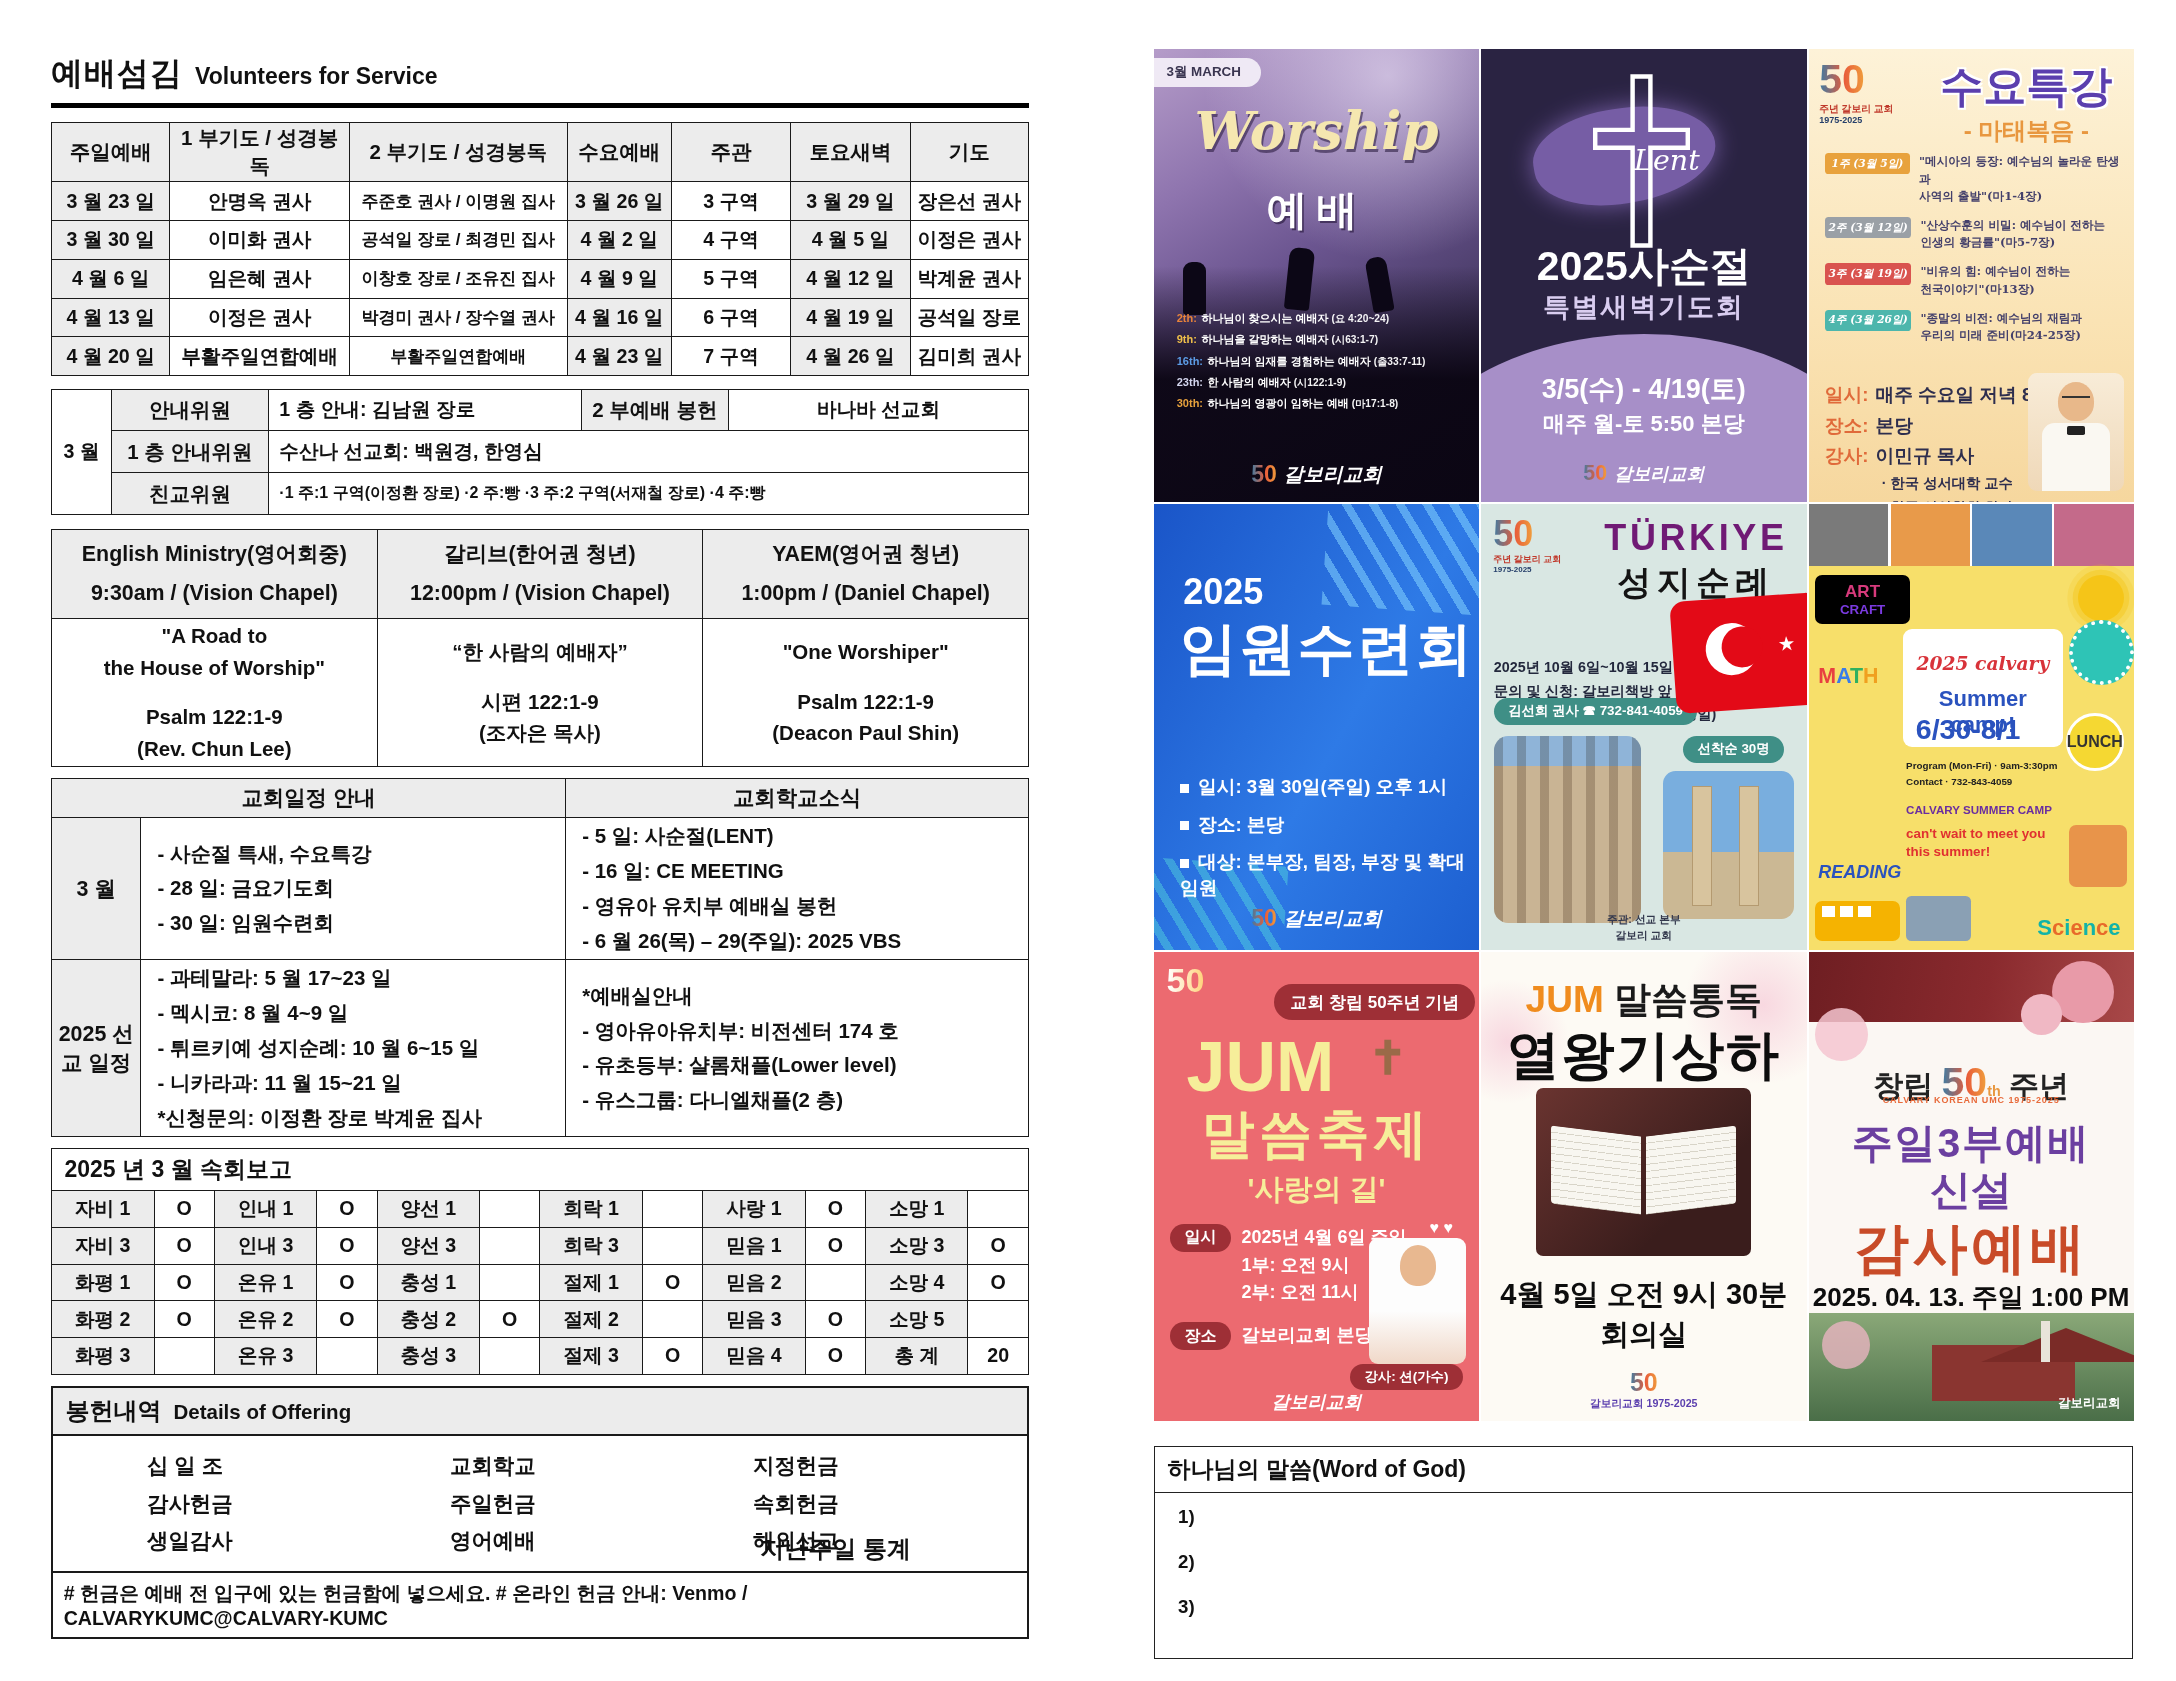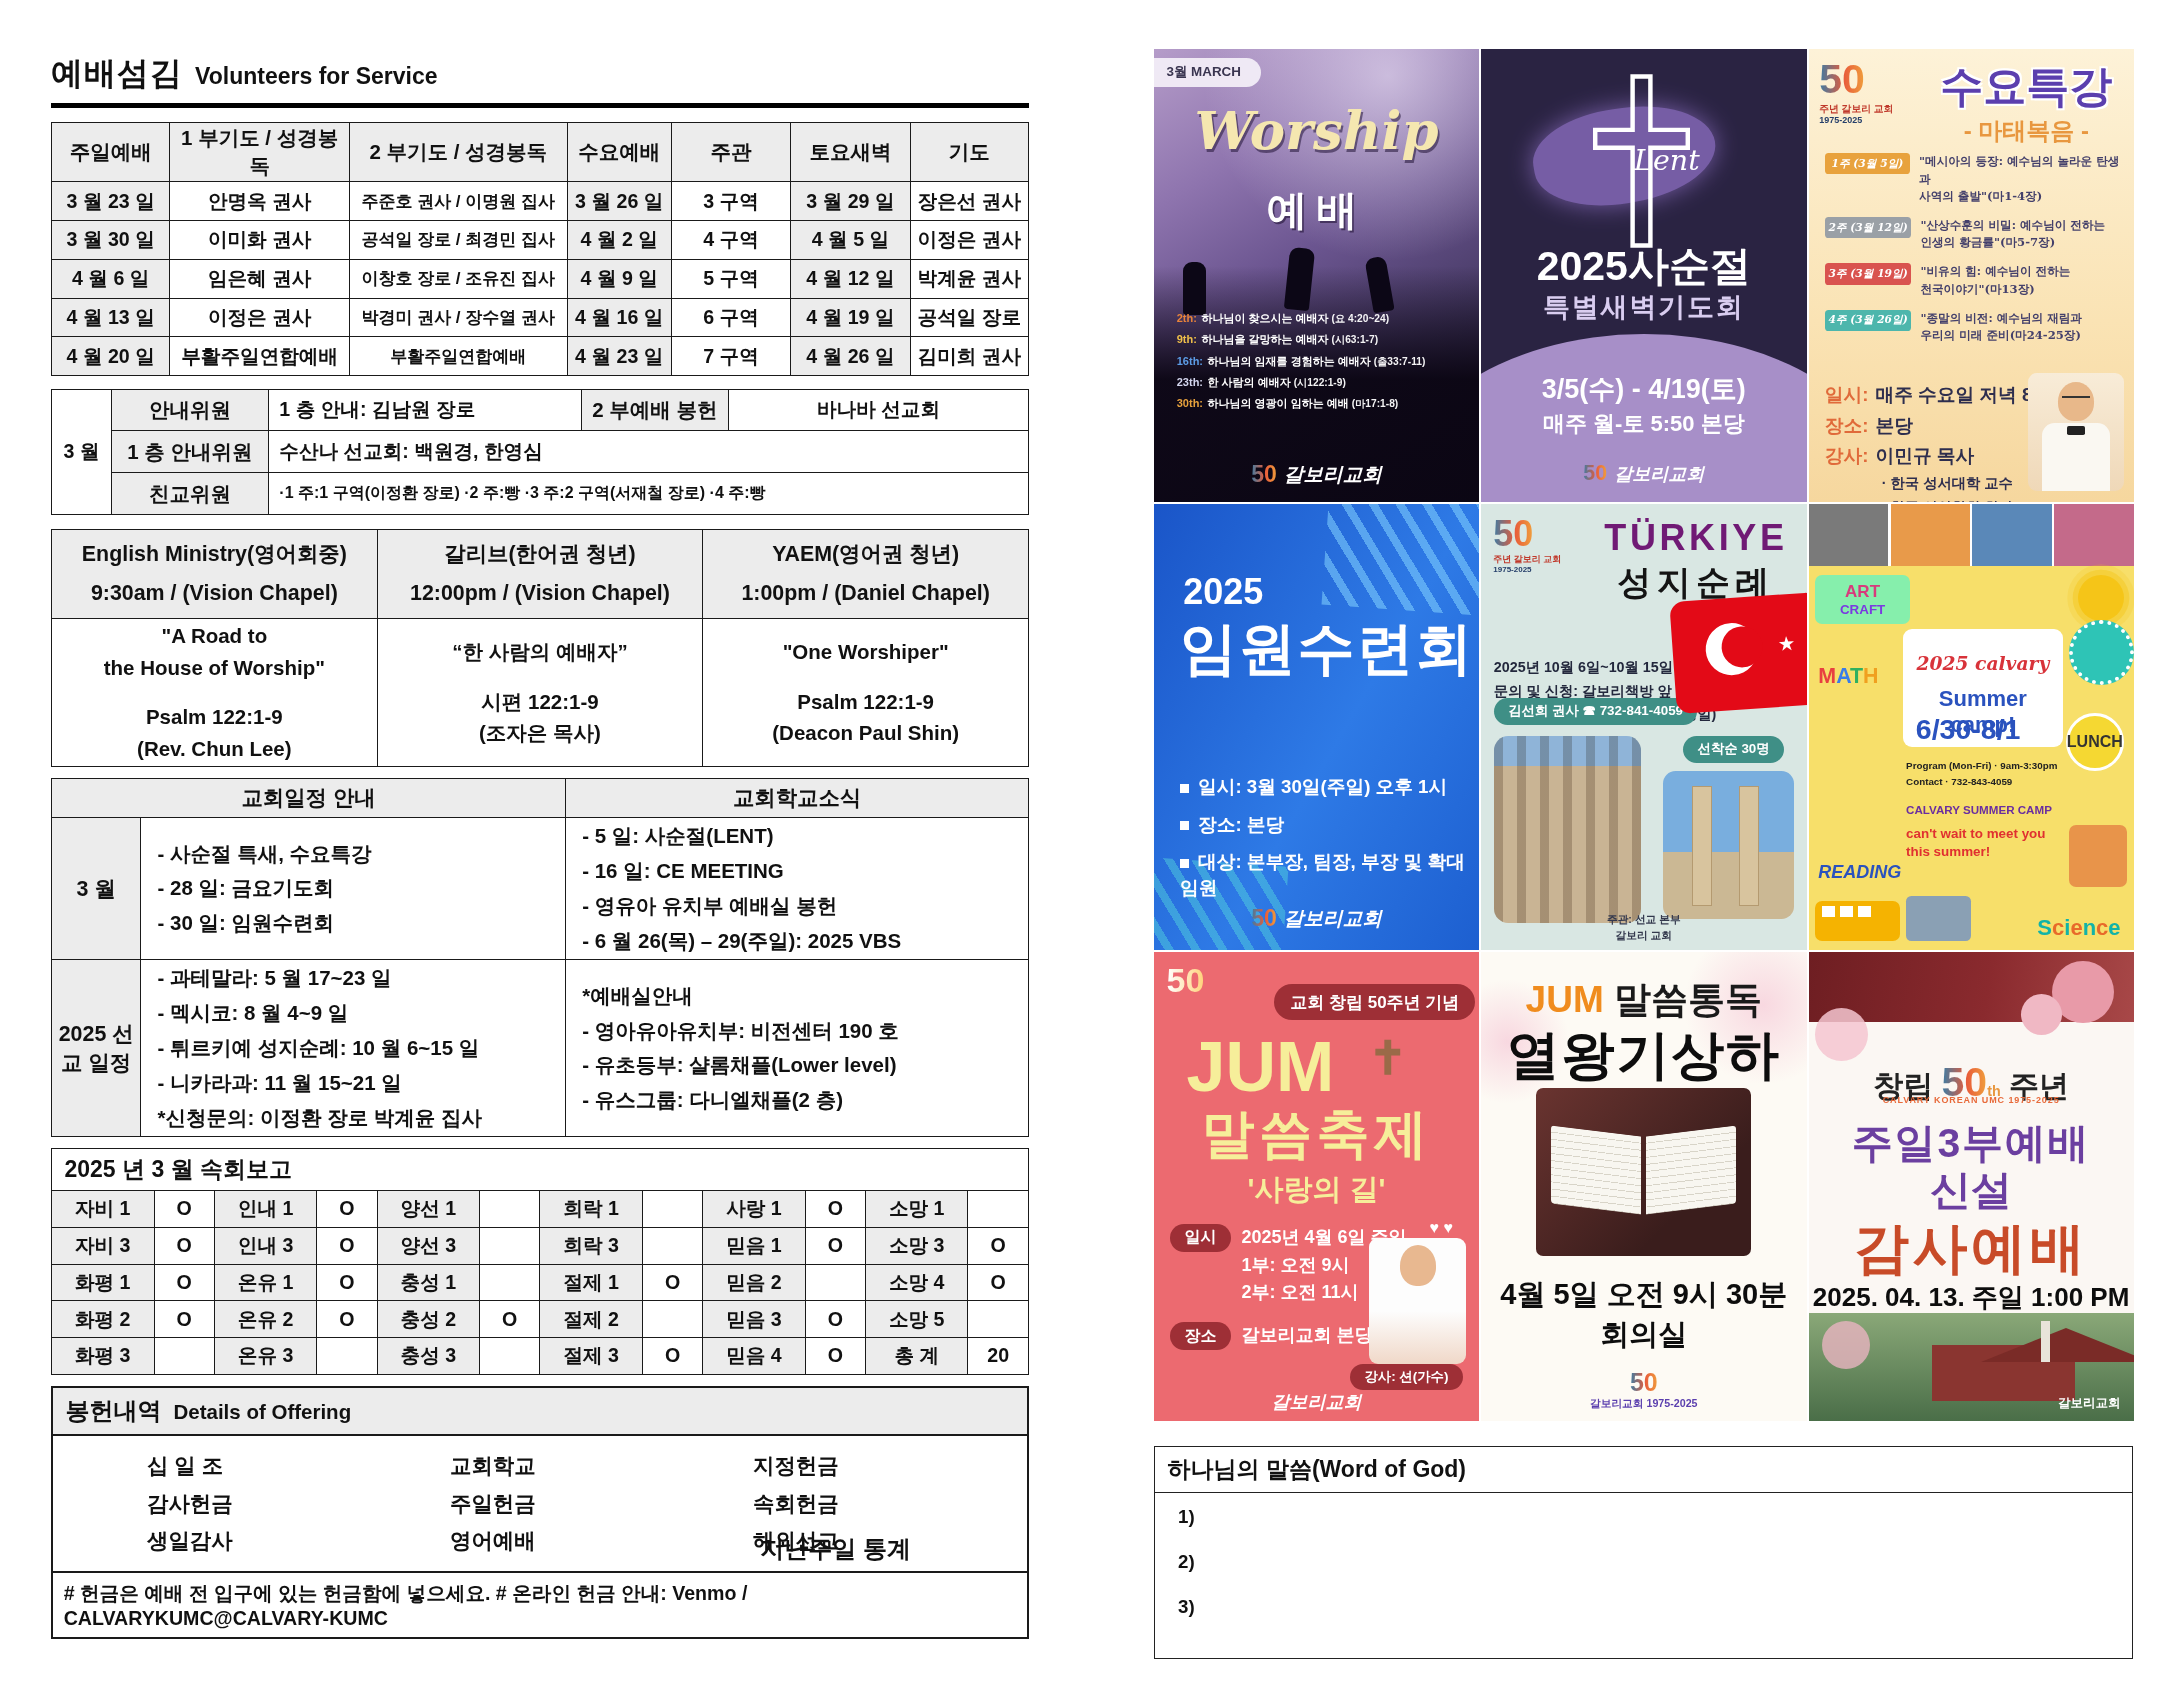--- a/index.html
+++ b/index.html
@@ -131,21 +131,21 @@
   .p5-ph1{left:4%;top:52%;width:45%;height:42%;border-radius:14.3px;
      background:linear-gradient(#8fb4d8 0 16%,#c9b494 16%),repeating-linear-gradient(90deg,rgba(90,70,50,.28) 0 9px,transparent 9px 23px);
      background-blend-mode:multiply;}
   .p5-ph2{right:4%;top:60%;width:40%;height:33%;border-radius:12.5px;background:linear-gradient(#79aede 0 55%,#cbb894 55%);}
   .p5-col{top:10%;width:14%;height:80%;background:#d8c49e;border:1.8px solid #b49a70;}
   .p5-org{bottom:1.5%;font-size:10.7px;font-weight:800;color:#33384d;line-height:1.5;}
   
   .p6{background:#f7df6a;}
   .p6-strip{left:0;top:0;width:100%;height:14%;display:flex;gap:2.7px;background:#fff;}
   .p6-strip div{flex:1;}
-  .p6-art{left:2%;top:16%;width:27%;background:#86efac;border-radius:7.1px;padding:7.1px 3.6px;text-align:center;}
+  .p6-art{left:2%;top:16%;width:27%;background:#000000;border-radius:7.1px;padding:7.1px 3.6px;text-align:center;}
   .p6-art .a{color:#d83a7c;font-size:17px;font-weight:800;display:block;}
   .p6-art .c{color:#7a3ae0;font-size:13.4px;font-weight:800;display:block;}
   .p6-sun{right:3%;top:16%;width:46px;height:46px;background:#f5c518;border-radius:50%;
           box-shadow:0 0 0 5.3px rgba(245,197,24,.45),0 0 0 10.7px rgba(245,197,24,.2);}
   .p6-swirl{right:0;top:26%;width:57px;height:57px;background:#2ec4b6;border-radius:50%;border:4.5px dotted #fff;}
   .p6-math{left:3%;top:36%;font-size:21.4px;font-weight:800;}
   .p6-math span:nth-child(1){color:#e84040;} .p6-math span:nth-child(2){color:#3a7ce8;}
   .p6-math span:nth-child(3){color:#30b060;} .p6-math span:nth-child(4){color:#f0a020;}
   .p6-card{left:29%;top:28%;width:46%;background:#fff;border-radius:9px;padding:9px 5.3px;text-align:center;}
   .p6-card .t1{color:#d8333a;font-family:"DejaVu Serif",serif;font-style:italic;font-weight:700;font-size:18.7px;display:block;}
@@ -395,21 +395,21 @@
         <div>- 과테말라: 5 월 17~23 일</div>
         <div>- 멕시코: 8 월 4~9 일</div>
         <div>- 튀르키예 성지순례: 10 월 6~15 일</div>
         <div>- 니카라과: 11 월 15~21 일</div>
         <div>*신청문의: 이정환 장로 박계윤 집사</div>
       </div>
           </td>
       <td>
             <div class="lines">
         <div>*예배실안내</div>
-        <div>- 영아유아유치부: 비전센터 190 호</div>
+        <div>- 영아유아유치부: 비전센터 174 호</div>
         <div>- 유초등부: 샬롬채플(Lower level)</div>
         <div>- 유스그룹: 다니엘채플(2 층)</div>
       </div>
           </td>
     </tr>
   </tbody>
     </table>
 
   <table class="t5">
     <colgroup>

